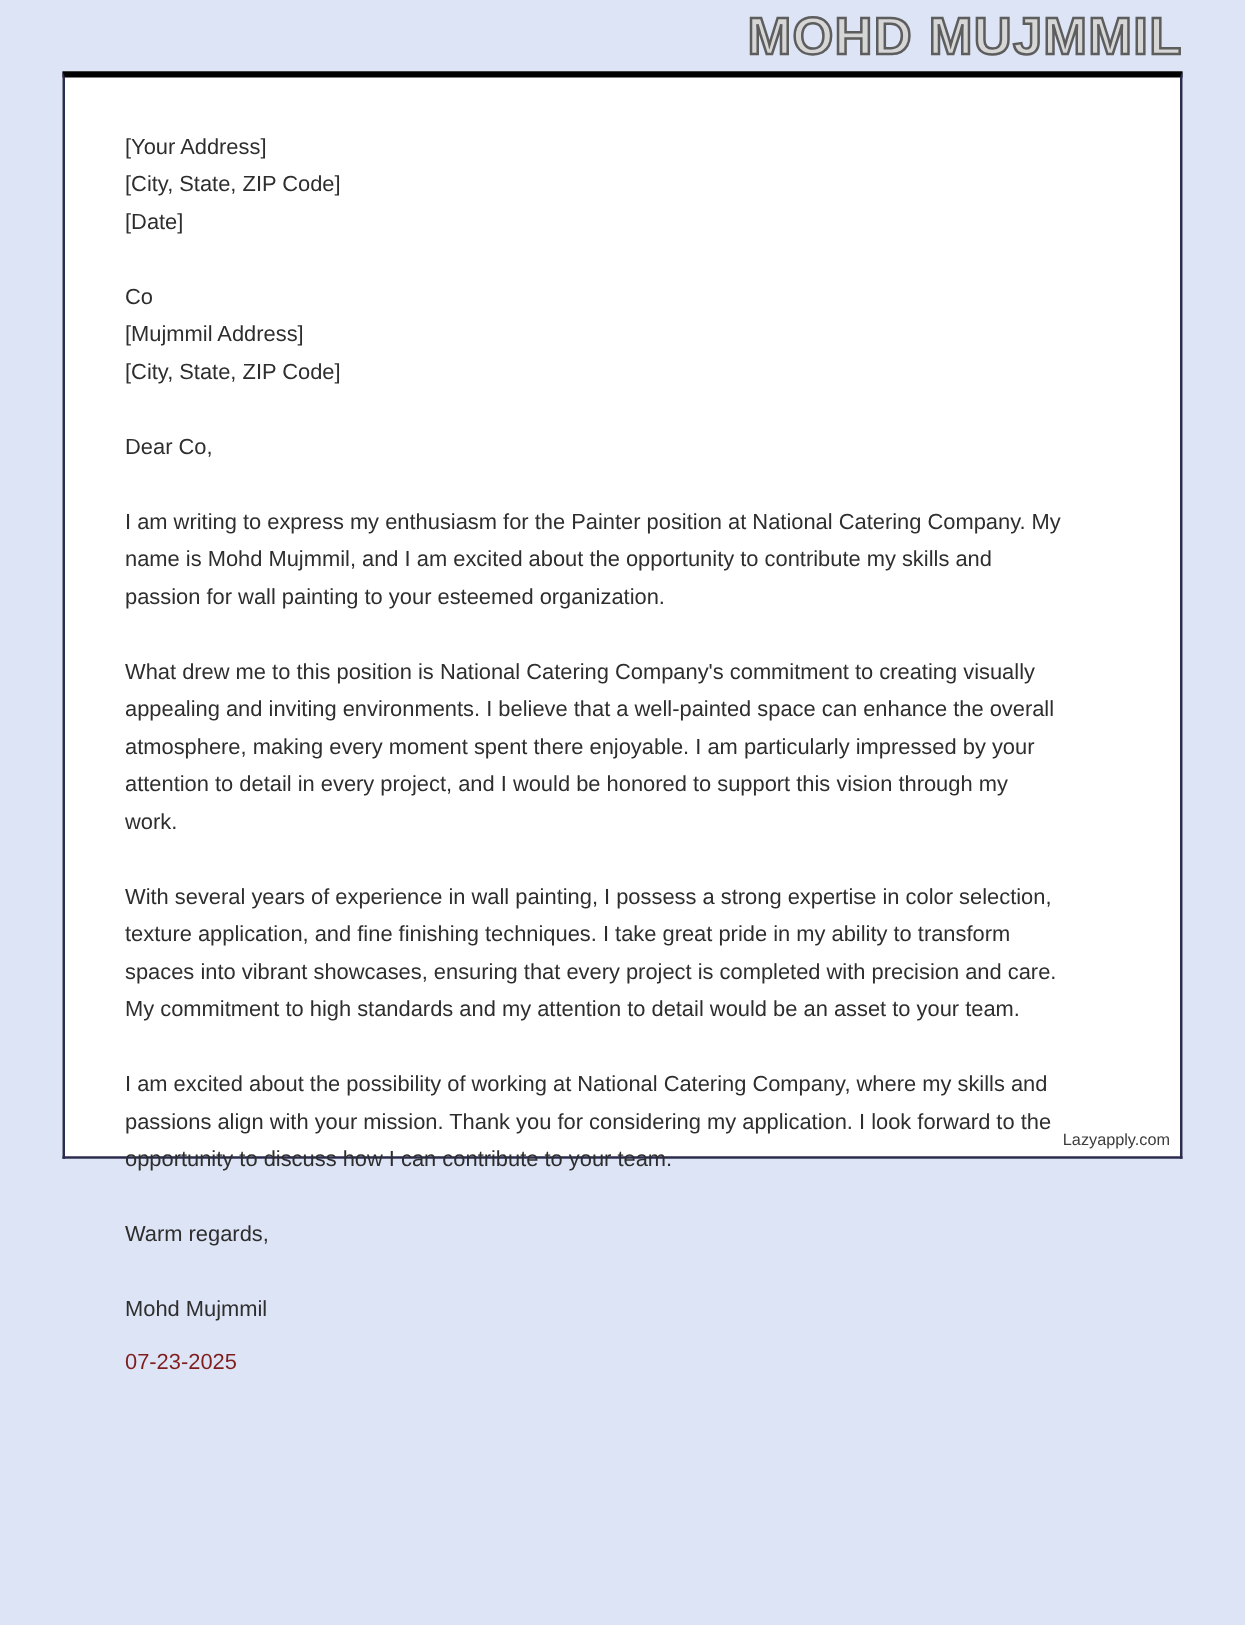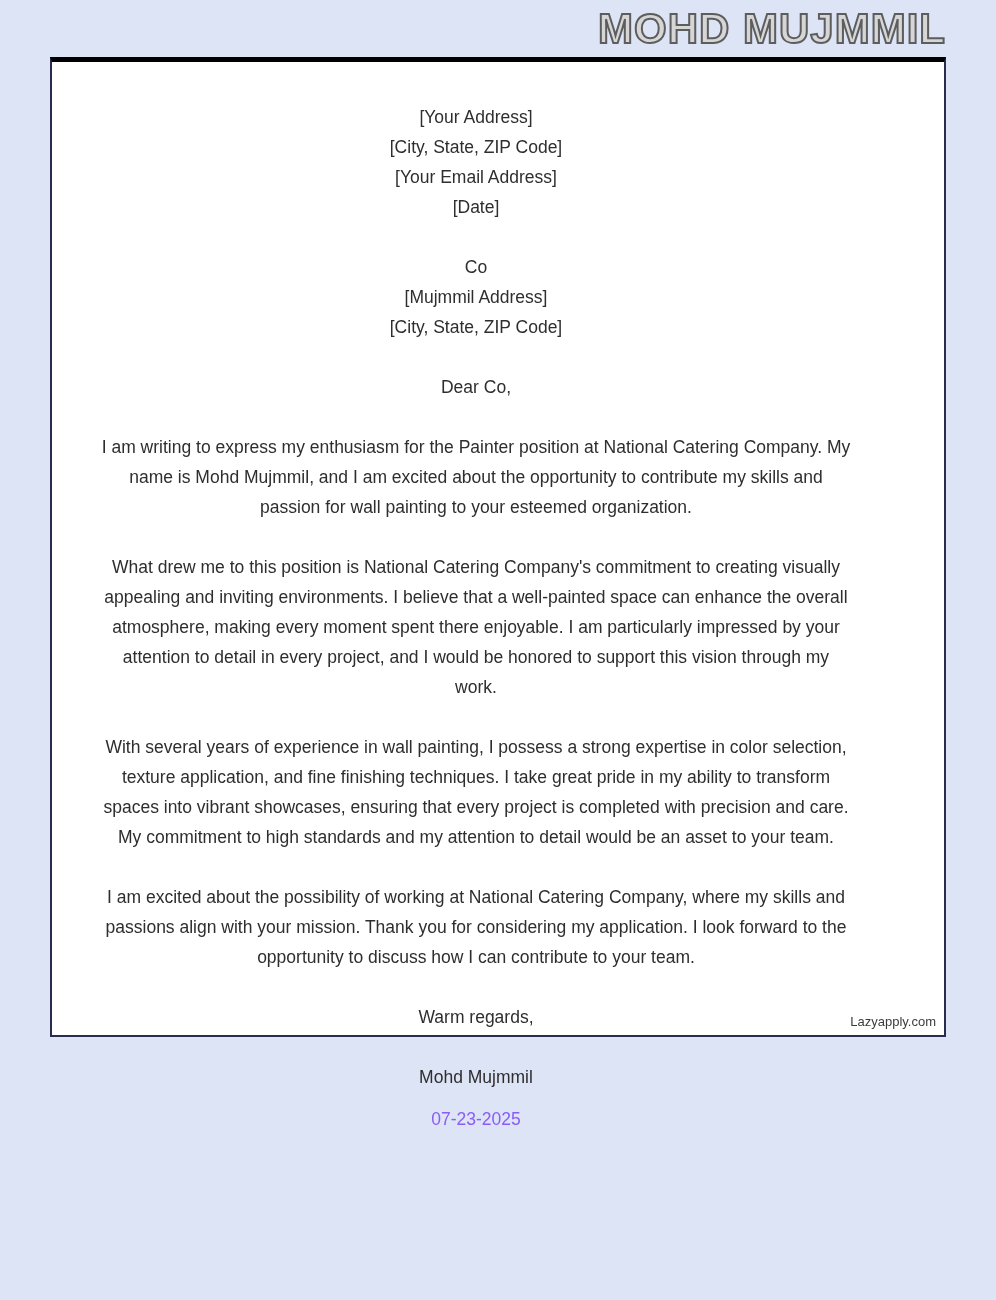--- a/index.html
+++ b/index.html
@@ -22,38 +22,37 @@
     font-weight: 700;
     letter-spacing: 1px;
     color: #d6d6d6;
     -webkit-text-stroke: 2px #5d5d5d;
     text-transform: uppercase;
     line-height: 1.1;
   }
   .page {
     position: relative;
     margin: 0 50px;
-    height: 980px;
+    height: 870px;
     background: #ffffff;
     border: 2px solid #2b2b4d;
     border-top: 5px solid #000000;
-    text-align: center;
   }
   .letter-body {
     padding: 40px 92px 0 48px;
     font-size: 17.5px;
     line-height: 30px;
     color: #2e2e2e;
   }
   .block { margin-bottom: 30px; }
   .block:last-child { margin-bottom: 0; }
   .para { margin-bottom: 30px; }
   .date-link {
     margin-top: 12px;
-    color: #8b5cf6;
+    color: #7f1d1d;
     cursor: pointer;
   }
   .watermark {
     position: absolute;
     right: 8px;
     bottom: 6px;
     font-size: 13px;
     color: #3c3c3c;
     margin-left: 20px;
   }
@@ -64,21 +63,20 @@
 <div class="letterhead">
   <div class="letterhead-name">MOHD MUJMMIL</div>
 </div>
 
 <div class="page">
   <div class="letter-body">
 
     <div class="block">
       <div>[Your Address]</div>
       <div>[City, State, ZIP Code]</div>
-      <div>[Your Email Address]</div>
       <div>[Date]</div>
     </div>
 
     <div class="block">
       <div>Co</div>
       <div>[Mujmmil Address]</div>
       <div>[City, State, ZIP Code]</div>
     </div>
 
     <div class="block">Dear Co,</div>

